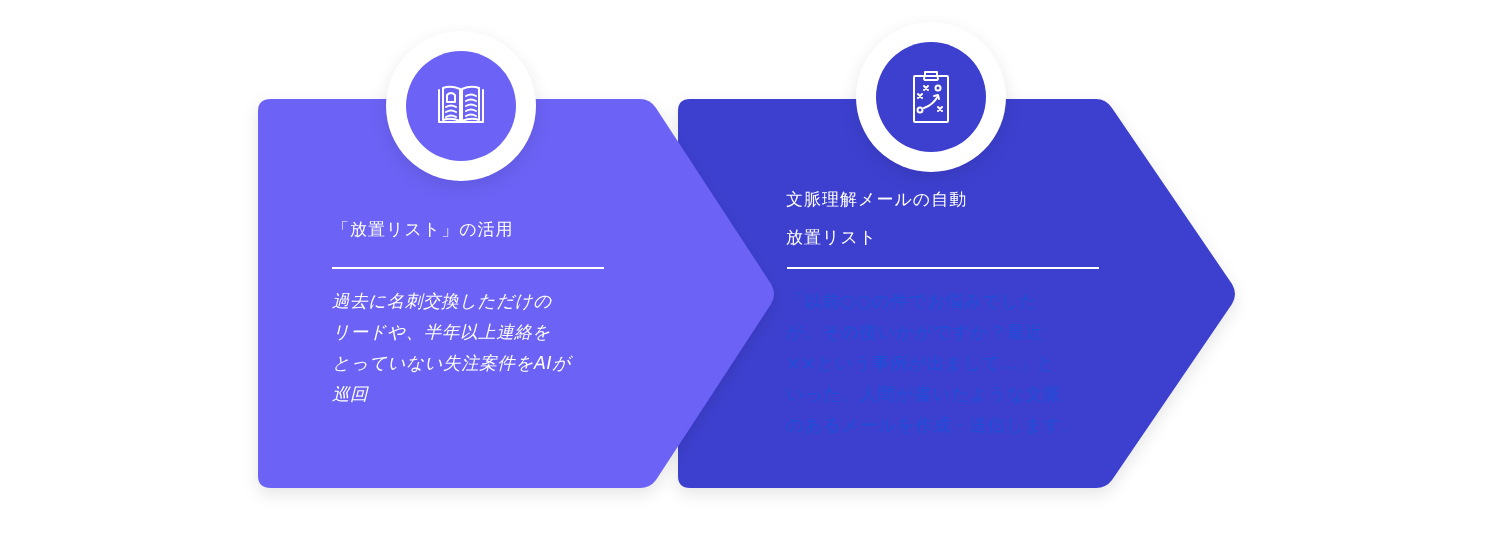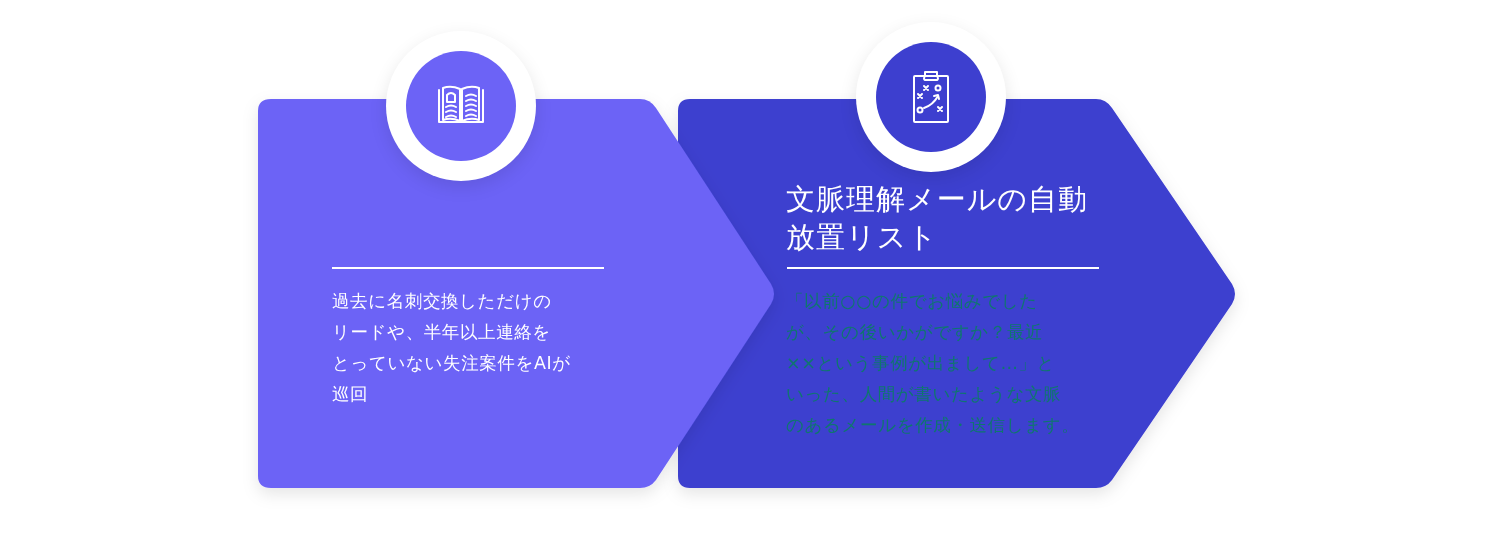--- a/index.html
+++ b/index.html
@@ -13,21 +13,21 @@
     position: absolute; width: 150px; height: 150px; border-radius: 50%;
     background: #ffffff; box-shadow: 0 6px 18px rgba(0,0,0,0.10);
     display: flex; align-items: center; justify-content: center;
   }
   .circle-inner {
     width: 110px; height: 110px; border-radius: 50%;
     display: flex; align-items: center; justify-content: center;
   }
   .panel-text { position: absolute; color: #ffffff; }
   .title {
-    font-size: 29px; line-height: 38px; letter-spacing: 1px; margin: 0;
+    font-size: 17px; line-height: 38px; letter-spacing: 1px; margin: 0;
   }
   .divider { height: 2px; background: #ffffff; border: 0; margin: 0; position: absolute; }
   .body-text {
     font-size: 17.5px; line-height: 31px; margin: 0; letter-spacing: 0.6px; white-space: pre-line;
     position: absolute;
   }
 </style>
 </head>
 <body>
 
@@ -73,30 +73,33 @@
         <circle cx="27" cy="18" r="2.5"></circle>
         <path d="M7 24 L11 28 M11 24 L7 28"></path>
         <circle cx="9" cy="40" r="2.5"></circle>
         <path d="M13 38 Q22 35 27 26"></path>
         <path d="M23 26 L27 25 L28 29"></path>
         <path d="M27 37 L31 41 M31 37 L27 41"></path>
       </svg>
     </div>
   </div>
 
+  <div class="panel-text" style="left:332px; top:210px; width:290px;">
+    <p class="title">「放置リスト」の活用</p>
+  </div>
   <div class="divider" style="left:332px; top:267px; width:272px;"></div>
-  <p class="body-text" style="left:332px; top:286px; width:300px; color:#fff;">過去に名刺交換しただけの
+  <p class="body-text" style="left:332px; top:286px; width:300px; color:#fff;font-style:italic;">過去に名刺交換しただけの
 リードや、半年以上連絡を
 とっていない失注案件をAIが
 巡回</p>
 
   <div class="panel-text" style="left:786px; top:180px; width:330px;">
     <p class="title">文脈理解メールの自動</p>
     <p class="title">放置リスト</p>
   </div>
   <div class="divider" style="left:787px; top:267px; width:312px;"></div>
-  <p class="body-text" style="left:786px; top:286px; width:350px; color:#0f766e;">「以前○○の件でお悩みでした
+  <p class="body-text" style="left:786px; top:286px; width:350px; color:#1d4ed8;">「以前○○の件でお悩みでした
 が、その後いかがですか？最近
 ××という事例が出まして…」と
 いった、人間が書いたような文脈
 のあるメールを作成・送信します。</p>
 
 </div>
 
 </body></html>

